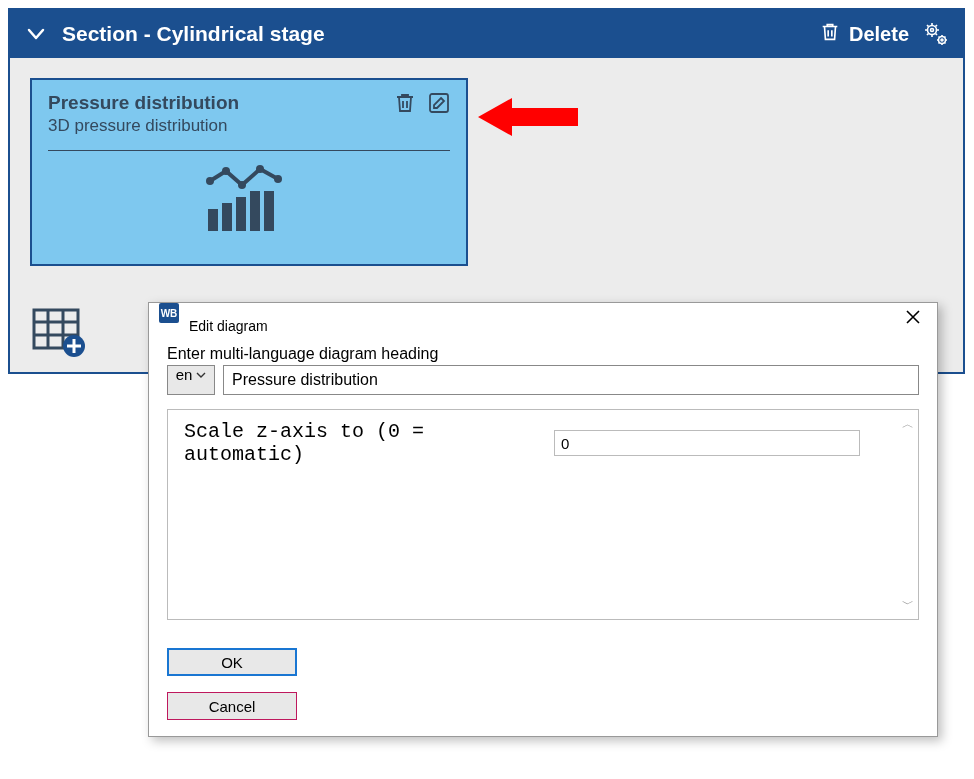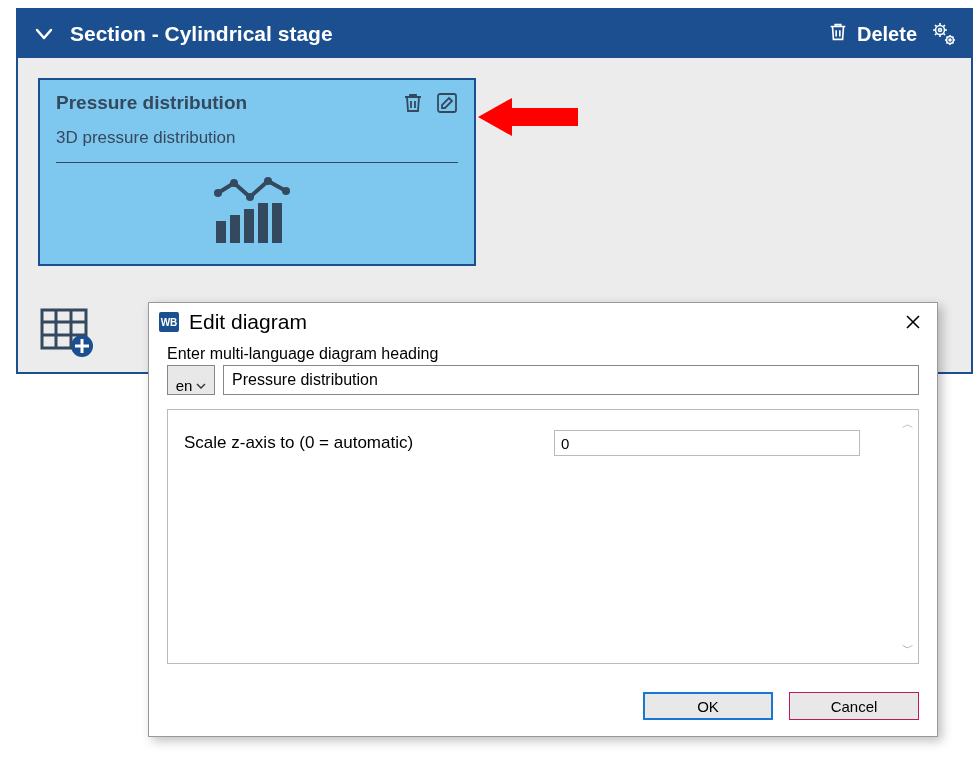--- a/index.html
+++ b/index.html
@@ -8,21 +8,21 @@
     padding: 0;
     font-family: "Segoe UI", Arial, sans-serif;
     background: #fff;
     width: 974px;
     height: 779px;
     position: relative;
     overflow: hidden;
   }
   .outer-frame {
     position: absolute;
-    left: 16px; top: 8px;
+    left: 8px; top: 8px;
     width: 957px;
     height: 366px;
     border: 2px solid #1b4f8f;
   }
   .section-header {
     height: 48px;
     background: #1b4f8f;
     color: #fff;
     display: flex;
     align-items: center;
@@ -56,21 +56,21 @@
     height: 188px;
     background: #7ec8ef;
     border: 2px solid #1b4f8f;
     position: relative;
     padding: 12px 16px 8px 16px;
   }
   .card-title {
     font-size: 19px; font-weight:700; color:#34495e;
   }
   .card-sub {
-    font-size: 17px; color:#34495e; margin-top:14px;
+    font-size: 17px; color:#34495e; margin-top:2px;
   }
   .card-divider {
     border-top: 1px solid #34495e;
     margin: 14px 0 10px 0;
   }
   .card-chart {
     text-align:center;
   }
   .card-actions {
     position:absolute; top:10px; right:14px;
@@ -95,61 +95,62 @@
     position:absolute;
     left:148px; top:302px;
     width:790px;
     height:435px;
     background:#fff;
     border:1px solid #999;
     box-shadow: 4px 4px 10px rgba(0,0,0,0.25);
     display:flex;flex-direction:column;
   }
   .dlg-titlebar {
-    height:38px;display:flex;align-items:center;
+    height:38px;display:flex;align-items:flex-start;
     padding:0 10px; gap:10px;
   }
   .wb-logo {
     width:20px;height:20px;background:#1b4f8f;color:#fff;
     display:flex;align-items:center;justify-content:center;
     font-size:10px;font-weight:700;border-radius:2px;
   }
-  .dlg-title { font-size:21px; flex:1; }
+  .dlg-title { font-size:14px; flex:1;margin-top:15px; }
   .dlg-close { width:28px;height:28px;display:flex;align-items:center;justify-content:center;font-size:18px; }
   .dlg-body { padding: 4px 18px 14px 18px; flex:1; display:flex;flex-direction:column; }
   .dlg-instruction { font-size:16px; margin-bottom:2px; }
   .lang-row { display:flex; gap:8px; margin-bottom:14px; }
   .lang-select {
     width:48px;height:30px;border:1px solid #888;background:#e8e8e8;
-    display:flex;align-items:flex-end;justify-content:center;gap:4px;
+    display:flex;align-items:flex-start;justify-content:center;gap:4px;
     font-size:15px;
   }
   .heading-input {
     flex:1; height:30px; border:1px solid #888; padding:0 8px; font-size:16px;
     font-family:inherit;
   }
   .settings-box {
     border:1px solid #bbb; flex:1; position:relative;
     padding:14px 26px 14px 16px;
   }
   .settings-row {
     display:flex; align-items:center; height:38px;
   }
-  .settings-label { width:370px; font-size:17px; }
+  .settings-label { width:370px; font-size:20px;font-family:Liberation Mono, monospace; }
   .settings-input {
     width:306px; height:26px; border:1px solid #bbb; padding:0 6px;
     font-size:15px; font-family:inherit;
   }
   .scroll-hint {
     position:absolute; right:4px; top:6px; color:#999; font-size:12px;
   }
   .scroll-hint.bottom { top:auto; bottom:6px; }
   .dlg-buttons {
     display:flex; justify-content:flex-end; gap:16px;
     padding:14px 18px 16px 18px;
+    flex-direction:column;
   }
   .dlg-btn {
     width:130px; height:28px; font-size:15px;
     border:1px solid #be185d; background:#e8e8e8;
     display:flex;align-items:center;justify-content:center;
     font-family:inherit;
   }
   .dlg-btn.primary { border:2px solid #1976d2; }
 </style>
 </head>

